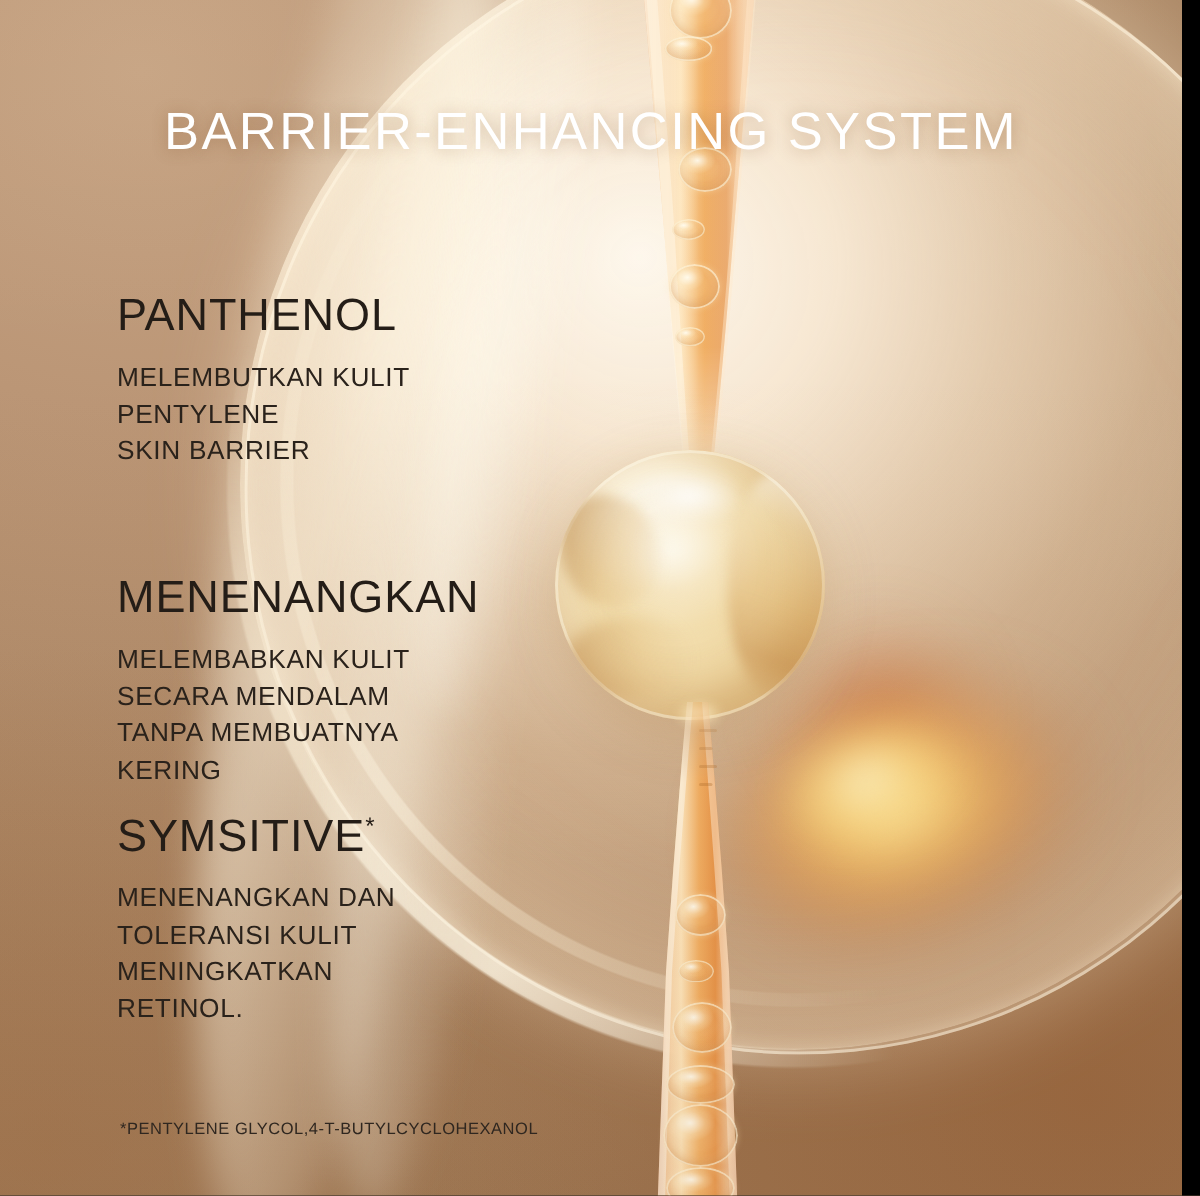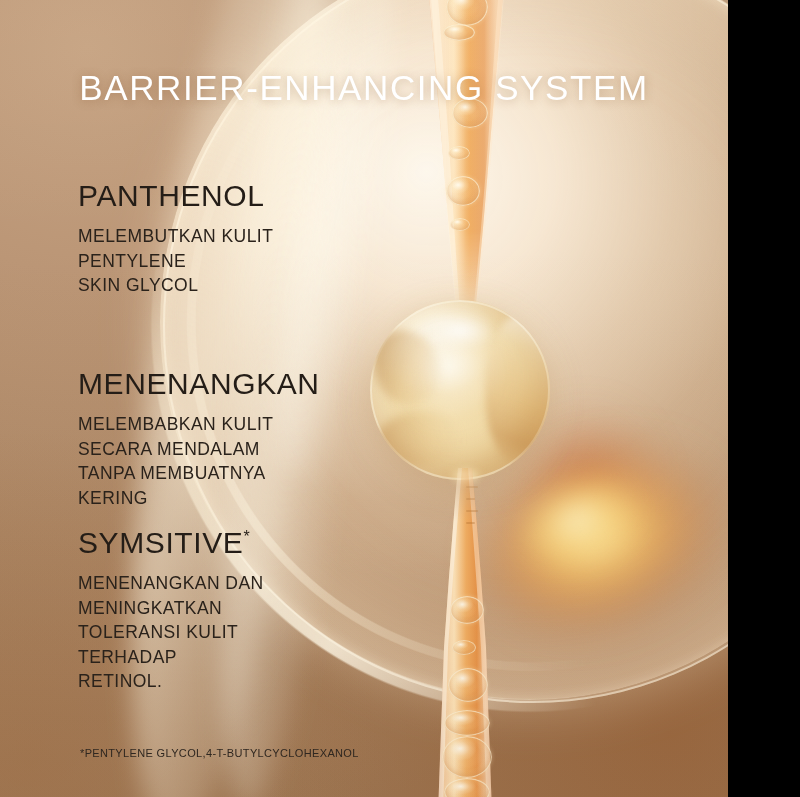--- a/index.html
+++ b/index.html
@@ -4,21 +4,21 @@
 <title>Barrier-Enhancing System</title>
 <style>
   html, body {
     margin: 0;
     padding: 0;
     background: #000;
   }
 
   #stage {
     position: relative;
-    width: 728px;
+    width: 788px;
     height: 797px;
     overflow: hidden;
     font-family: "Liberation Sans", sans-serif;
     background: #b08d6e;
     user-select: none;
   }
 
   
 
   .bg-base {
@@ -321,21 +321,21 @@
     white-space: nowrap;
   }
 
   .block {
     position: absolute;
     left: 78px;
     width: 330px;
   }
 
   .block h2 {
-    margin: 1px 0 13px 0;
+    margin: 16px 0 13px 0;
     font-size: 30px;
     font-weight: 300;
     letter-spacing: 0.6px;
     color: #241d17;
     line-height: 1;
     white-space: nowrap;
   }
 
   .block h2 sup {
     font-size: 16px;
@@ -502,40 +502,39 @@
 
   <div class="grade"></div>
 
   <div class="title">BARRIER-ENHANCING SYSTEM</div>
 
   <div class="block" id="block-panthenol">
     <h2><span>PANTHENOL</span></h2>
     <div class="lines">
       <span>MELEMBUTKAN KULIT</span>
       <span>PENTYLENE</span>
-      <span>SKIN GLYCOL</span>
+      <span>SKIN BARRIER</span>
     </div>
   </div>
 
   <div class="block" id="block-hyaluronate">
     <h2><span>MENENANGKAN</span></h2>
     <div class="lines">
       <span>MELEMBABKAN KULIT</span>
       <span>SECARA MENDALAM</span>
       <span>TANPA MEMBUATNYA</span>
       <span>KERING</span>
     </div>
   </div>
 
   <div class="block" id="block-symsitive">
     <h2><span>SYMSITIVE</span><sup>*</sup></h2>
     <div class="lines">
       <span>MENENANGKAN DAN</span>
+      <span>TOLERANSI KULIT</span>
       <span>MENINGKATKAN</span>
-      <span>TOLERANSI KULIT</span>
-      <span>TERHADAP</span>
       <span>RETINOL.</span>
     </div>
   </div>
 
   <div class="footnote">*PENTYLENE GLYCOL,4-T-BUTYLCYCLOHEXANOL</div>
 
 </div>
 
 </body></html>

